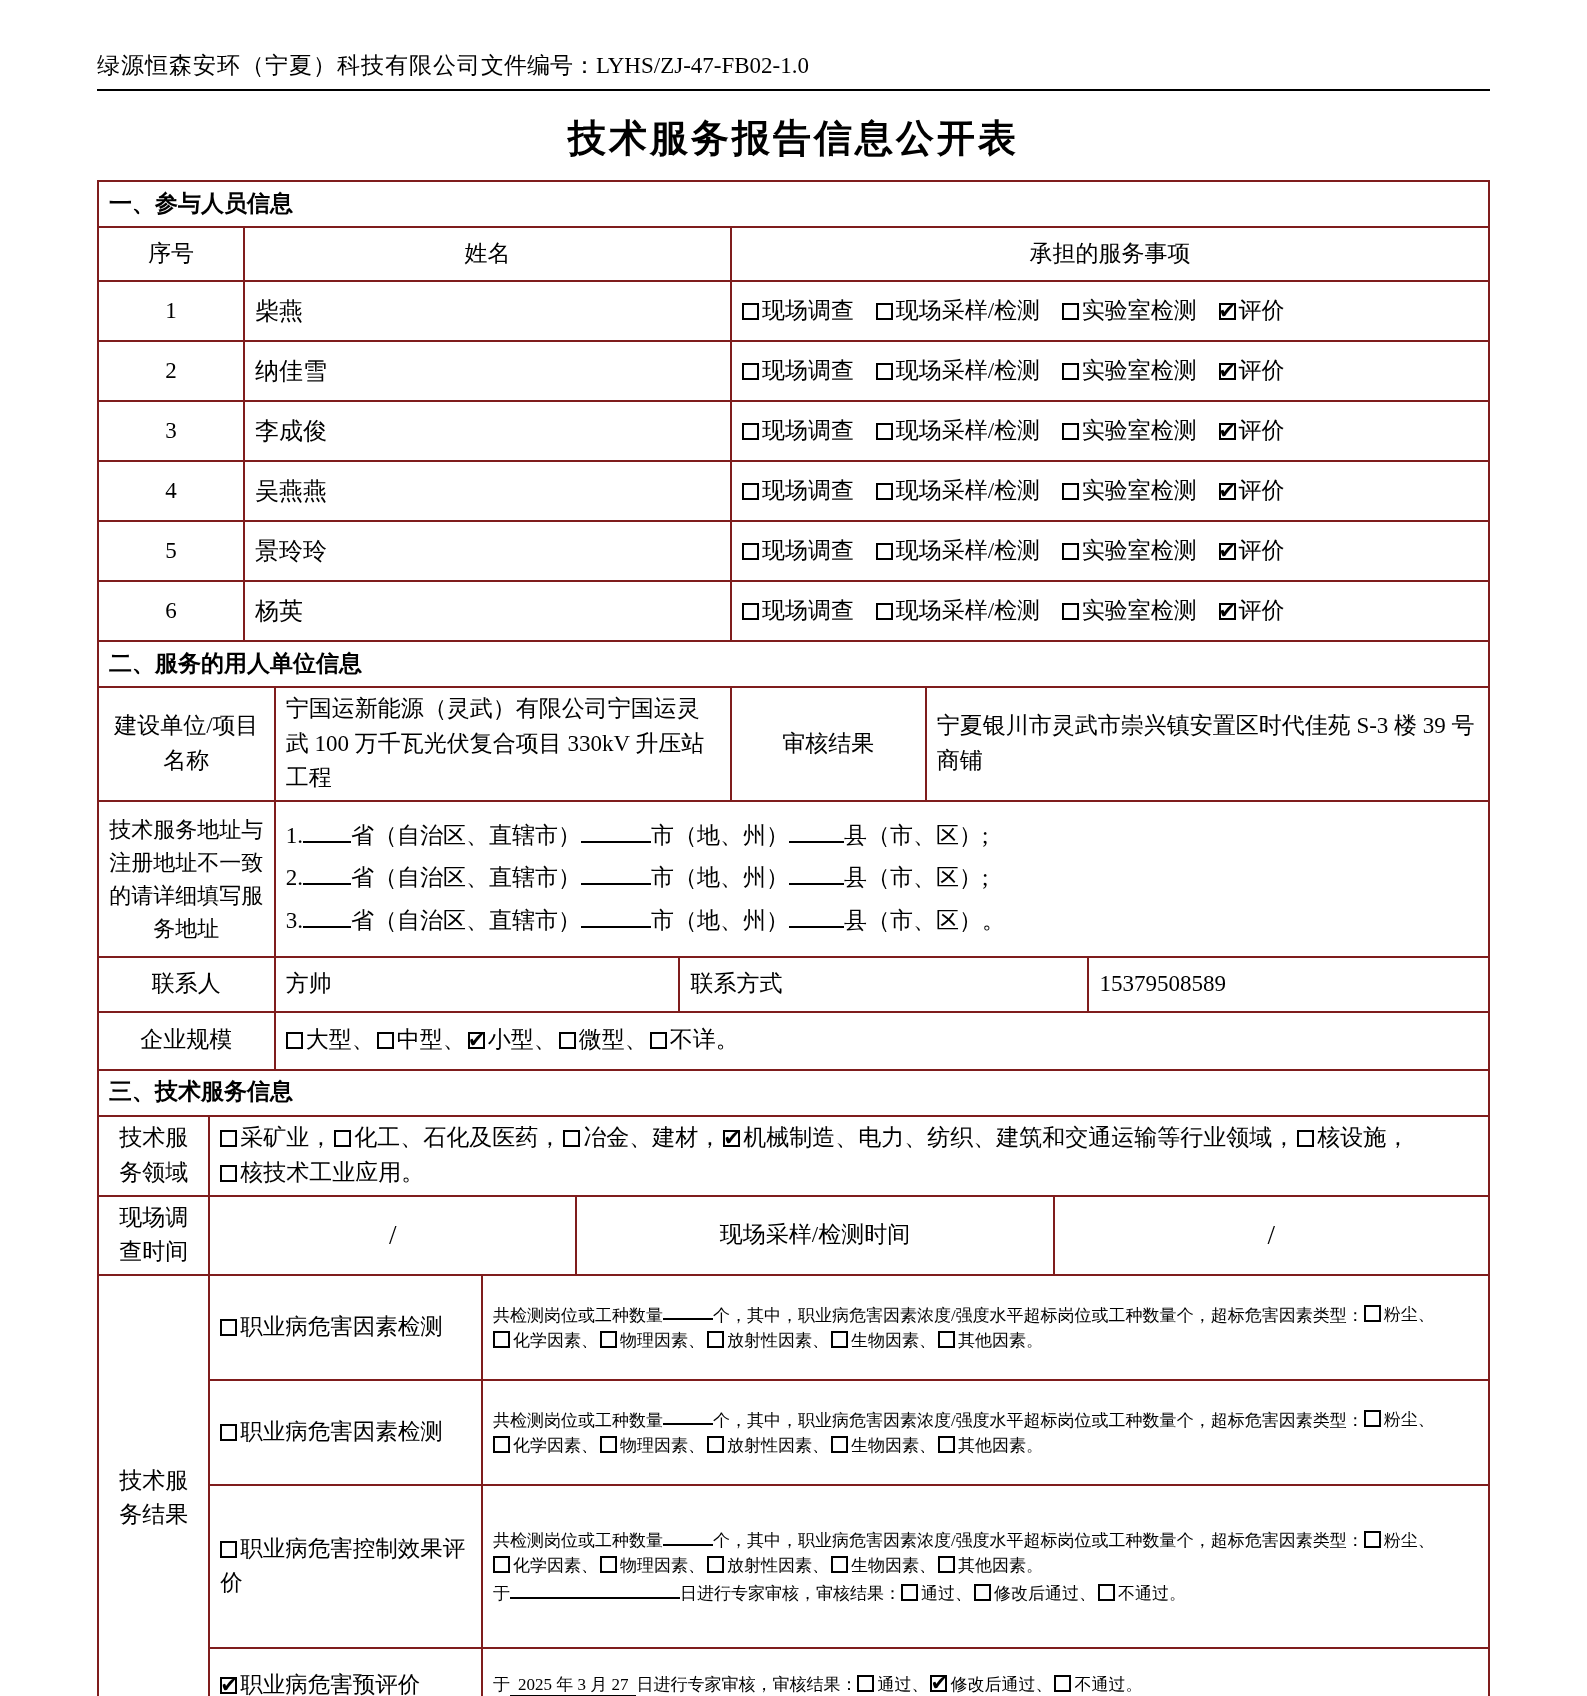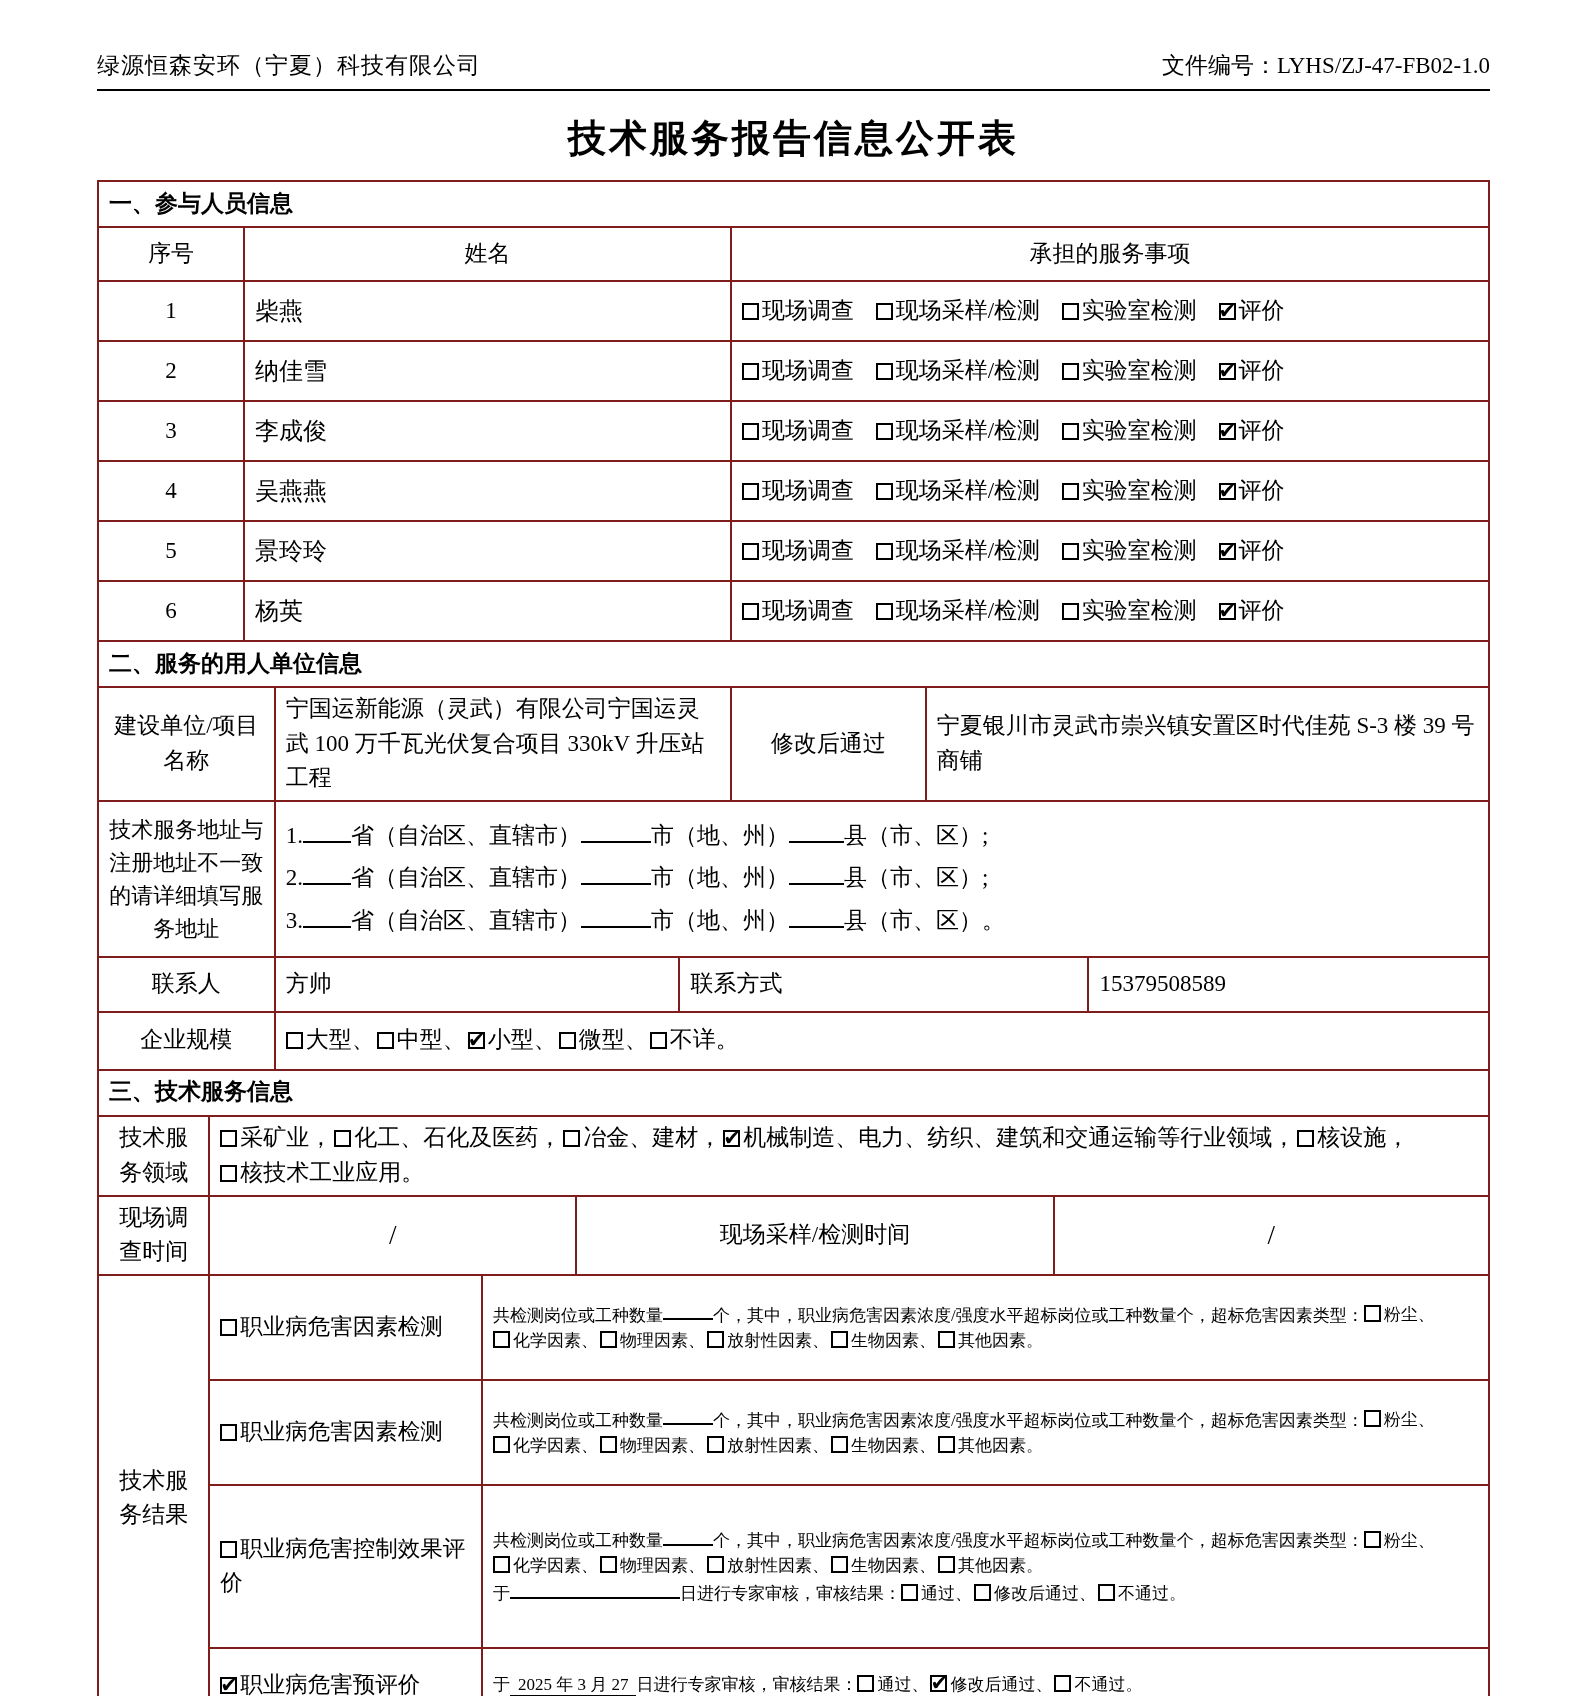--- a/index.html
+++ b/index.html
@@ -7,21 +7,21 @@
     width:1587px;height:1696px;
     color:#000;
     font-family:"Liberation Serif","DejaVu Serif",serif;
     font-size:23px;
     -webkit-font-smoothing:antialiased;
   }
   .page{padding:50px 97px 0 97px;box-sizing:border-box;}
 
   
   .doc-header{
-    display:flex;justify-content:space-between;align-items:flex-end;
+    display:flex;align-items:flex-end;
     border-bottom:2px solid #000;padding-bottom:8px;
   }
   .doc-header .company{font-size:23px;letter-spacing:1px;}
   .doc-header .docno{font-size:23px;}
 
   .doc-title{
     text-align:center;font-size:38px;font-weight:bold;
     margin:22px 0 16px 0;letter-spacing:3px;
   }
 
@@ -183,21 +183,21 @@
     <colgroup>
         <col style="width:12.7%">
         <col style="width:32.8%">
         <col style="width:14%">
         <col style="width:40.5%">
       </colgroup>
     <tbody>
         <tr class="h104">
       <td class="nopadc">建设单位/项目名称</td>
       <td class="projcell">宁国运新能源（灵武）有限公司宁国运灵武 100 万千瓦光伏复合项目 330kV 升压站工程</td>
-      <td class="c">修改后通过</td>
+      <td class="c">审核结果</td>
       <td class="projcell">宁夏银川市灵武市崇兴镇安置区时代佳苑 S-3 楼 39 号商铺</td>
     </tr>
   </tbody>
     </table>
 
   <table class="tbl">
     <colgroup>
         <col style="width:12.7%">
         <col style="width:87.3%">
       </colgroup>

